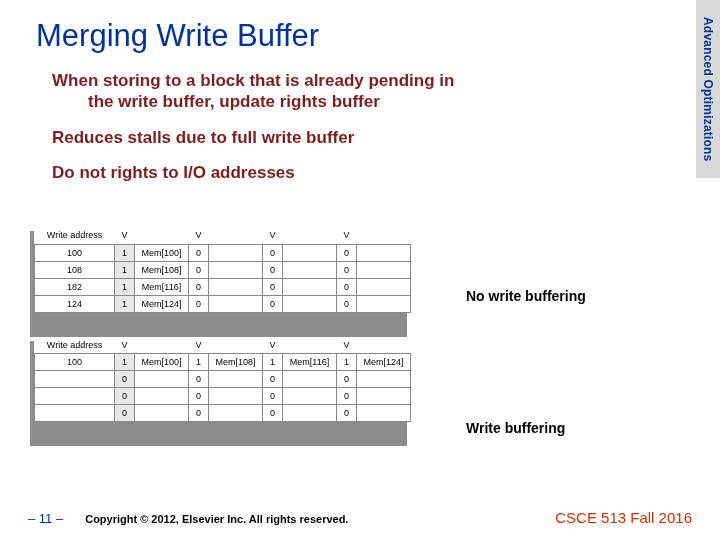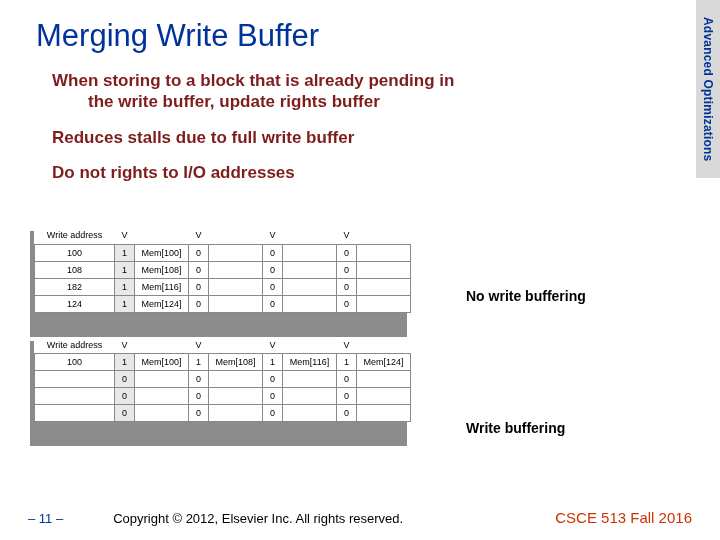--- a/index.html
+++ b/index.html
@@ -112,32 +112,31 @@
   }
   .footer {
     position: absolute;
     bottom: 14px;
     left: 0;
     width: 100%;
     display: flex;
     align-items: baseline;
     padding: 0 28px;
     font-size: 11px;
-    gap: 28px;
   }
   .page-num {
     color: #003399;
     font-size: 13px;
     margin-right: 22px;
     white-space: nowrap;
   }
   .copyright {
-    font-weight: normal;
+    font-weight: bold;
     color: #000;
-    font-size: 13px;
+    font-size: 11px;
     flex: 1;
   }
   .course {
     color: #cc3300;
     font-size: 15px;
     white-space: nowrap;
     margin-left: 8px;
   }
 </style>
 </head>

